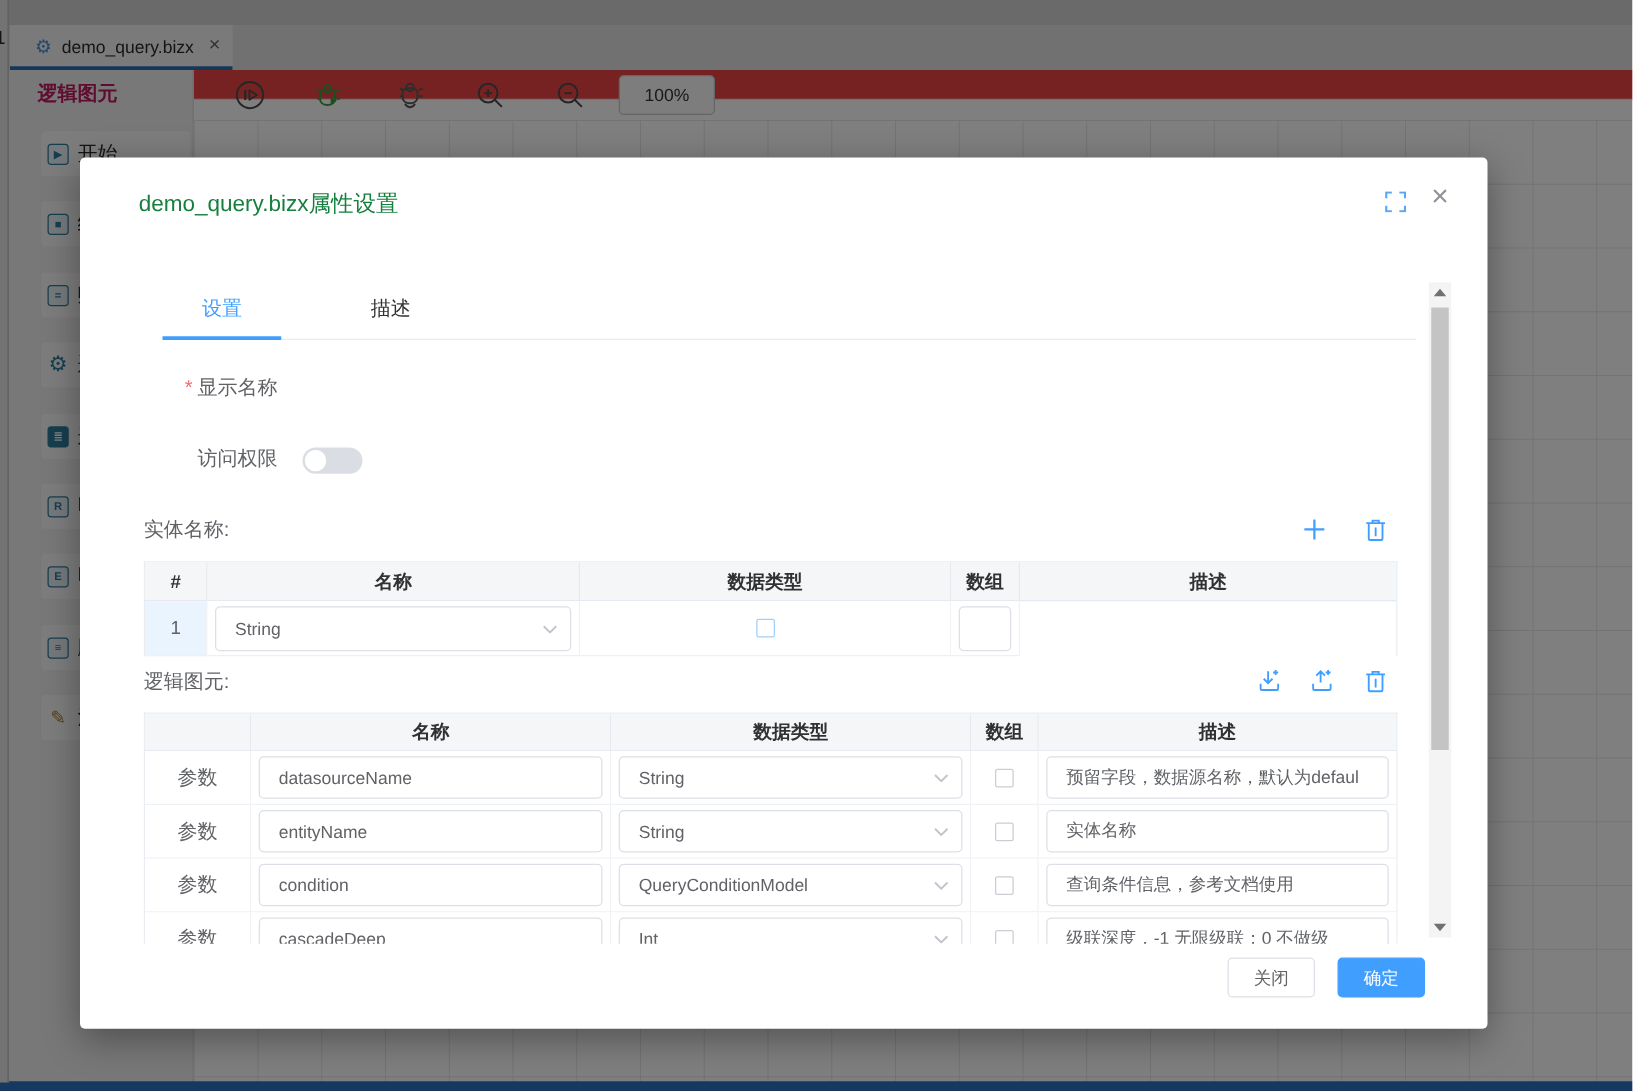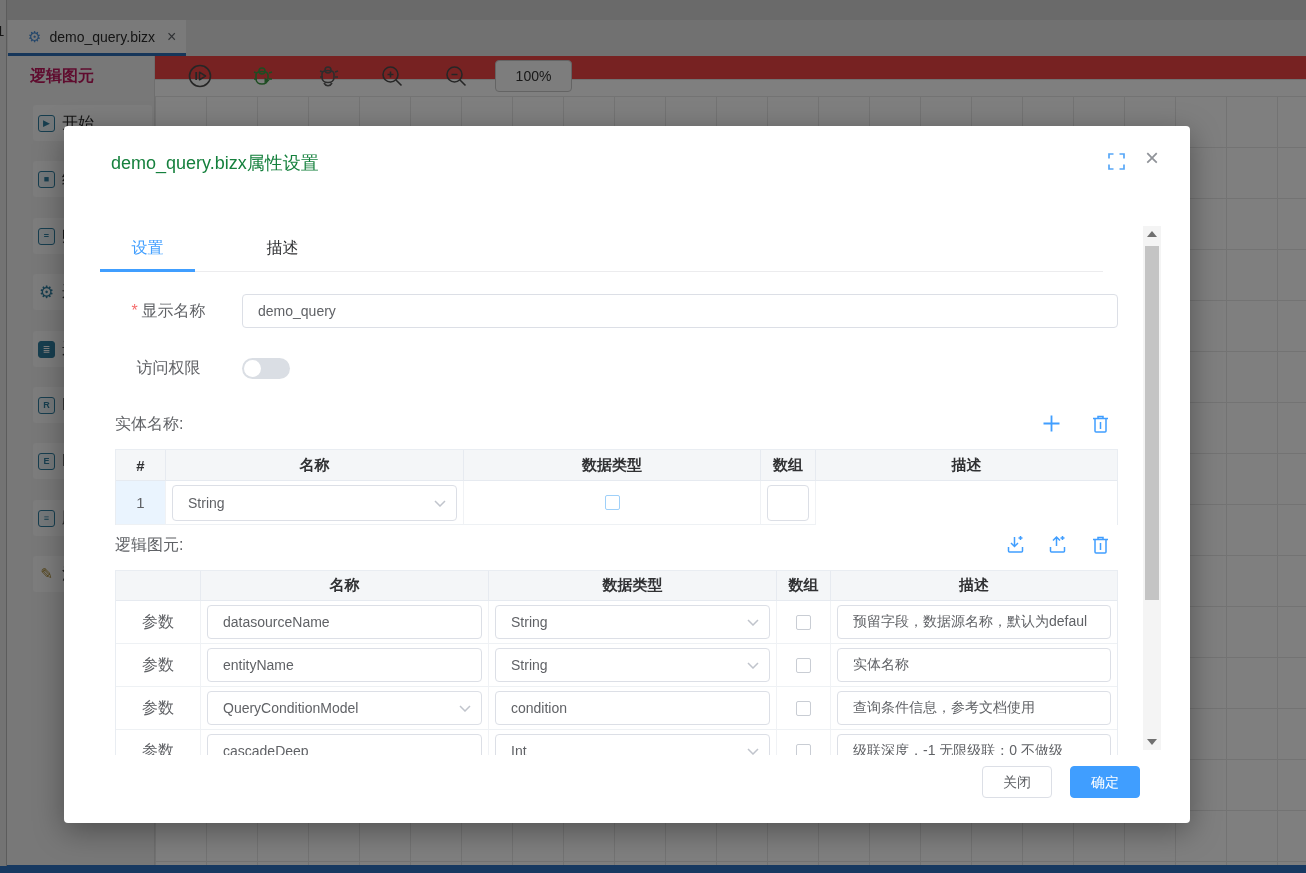--- a/index.html
+++ b/index.html
@@ -33,26 +33,26 @@
   .overlay { position:absolute; inset:0; background:rgba(0,0,0,0.5); z-index:10; }
 
   
   .dialog { position:absolute; left:64px; top:126px; width:1126px; height:697px; background:#fff; border-radius:4px; box-shadow:0 8px 30px rgba(0,0,0,.35); z-index:20; }
   .dlg-title { position:absolute; left:26px; top:25px; font-size:18px; color:#15803d;margin-left:21px; }
   .dlg-fullscreen { position:absolute; left:1044px; top:27px; width:17px; height:17px; cursor:pointer; }
   .dlg-close { position:absolute; left:1081px; top:20px; font-size:24px; color:#909399; line-height:24px; cursor:pointer; }
 
   .dlg-body { position:absolute; left:0; top:96px; width:1079px; height:533px; overflow:hidden; }
 
-  .tabs-row { position:absolute; left:36px; top:6px; width:1003px; height:44px; border-bottom:1px solid #ececee; }
+  .tabs-row { position:absolute; left:66px; top:6px; width:1003px; height:44px; border-bottom:1px solid #ececee; }
   .tab { position:absolute; top:0; height:44px; width:95px; text-align:center; line-height:40px; font-size:16px; cursor:pointer; }
   .tab.active { color:#409eff; border-bottom:3px solid #409eff; }
   .tab.plain { color:#303133; }
 
-  .form-label { position:absolute; font-size:16px; color:#606266; text-align:center; }
+  .form-label { position:absolute; font-size:16px; color:#606266; text-align:right; }
   .req { color:#f56c6c; margin-right:4px; }
   .text-input { border:1px solid #dcdfe6; border-radius:4px; font-size:14px; color:#606266; padding:0 15px; background:#fff; outline:none; font-family:inherit; }
   .switch { position:absolute; left:178px; top:136px; width:48px; height:21px; border-radius:11px; background:#dadee4; cursor:pointer; }
   .switch .knob { position:absolute; left:2px; top:2px; width:17px; height:17px; border-radius:50%; background:#fff; }
 
   .section-label { position:absolute; left:51px; font-size:16px; color:#606266; }
   .icon-btn { position:absolute; width:21px; height:21px; cursor:pointer; }
 
   .vtable { position:absolute; left:51px; width:1003px; display:grid; border:1px solid #e9edf2; border-bottom:none; }
   .vtable.vars { top:227px; grid-template-columns:50px 298px 297px 55px 301px; }
@@ -204,21 +204,20 @@
   <div class="dlg-body">
 
     <div class="tabs-row">
       <div class="tab active" style="left:0">设置</div>
       <div class="tab plain" style="left:135px">描述</div>
     </div>
 
     <div class="form-label" style="left:51px; top:72px; width:107px; height:34px; line-height:34px;">
       <span class="req">*</span><span>显示名称</span>
     </div>
-    <input class="text-input" style="position: absolute; left: 178px; top: 72px; width: 876px; height: 34px;" value="demo_query">
 
     <div class="form-label" style="left:51px; top:129px; width:107px; height:34px; line-height:34px;">访问权限</div>
     <div class="switch">
         <div class="knob"></div>
       </div>
 
     <div class="section-label" style="top:192px;">实体名称:</div>
     <span class="icon-btn" style="left:977px; top:191px;">
       <svg width="21" height="21" viewBox="0 0 21 21" stroke="#409eff" stroke-width="1.8">
           <path d="M10.5 2.5v16M2.5 10.5h16"></path>
@@ -319,32 +318,32 @@
       </div>
       <div class="bcell">
           <span class="cbx"></span>
         </div>
       <div class="bcell">
           <input class="text-input cell-input desc-input" value="实体名称" style="">
         </div>
 
       <div class="bcell kind-cell">参数</div>
       <div class="bcell">
+          <input class="text-input cell-input" value="condition" style="">
+        </div>
+      <div class="bcell">
         <div class="select-box">
             <span>QueryConditionModel</span>
             <span class="chev">
               <svg width="12" height="7" viewBox="0 0 12 7" fill="none" stroke="#c0c4cc" stroke-width="1.5">
                 <path d="M1 1l5 5 5-5"></path>
               </svg>
             </span>
           </div>
       </div>
-      <div class="bcell">
-          <input class="text-input cell-input" value="condition" style="">
-        </div>
       <div class="bcell">
           <span class="cbx"></span>
         </div>
       <div class="bcell">
           <input class="text-input cell-input desc-input" value="查询条件信息，参考文档使用" style="">
         </div>
 
       <div class="bcell kind-cell">参数</div>
       <div class="bcell">
           <input class="text-input cell-input" value="cascadeDeep" style="">

